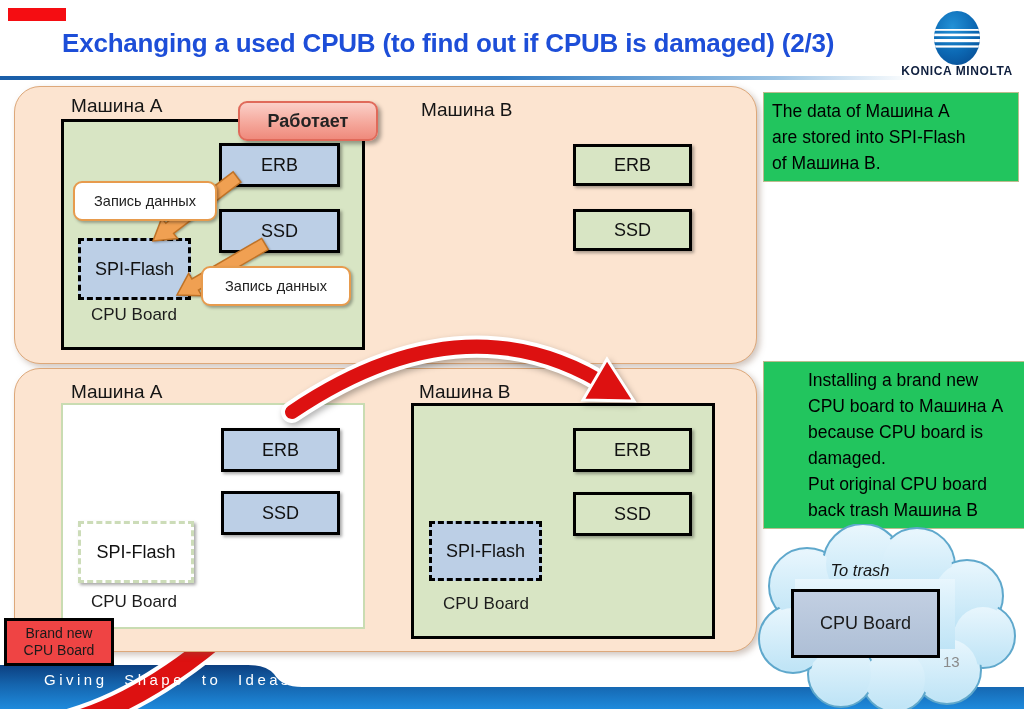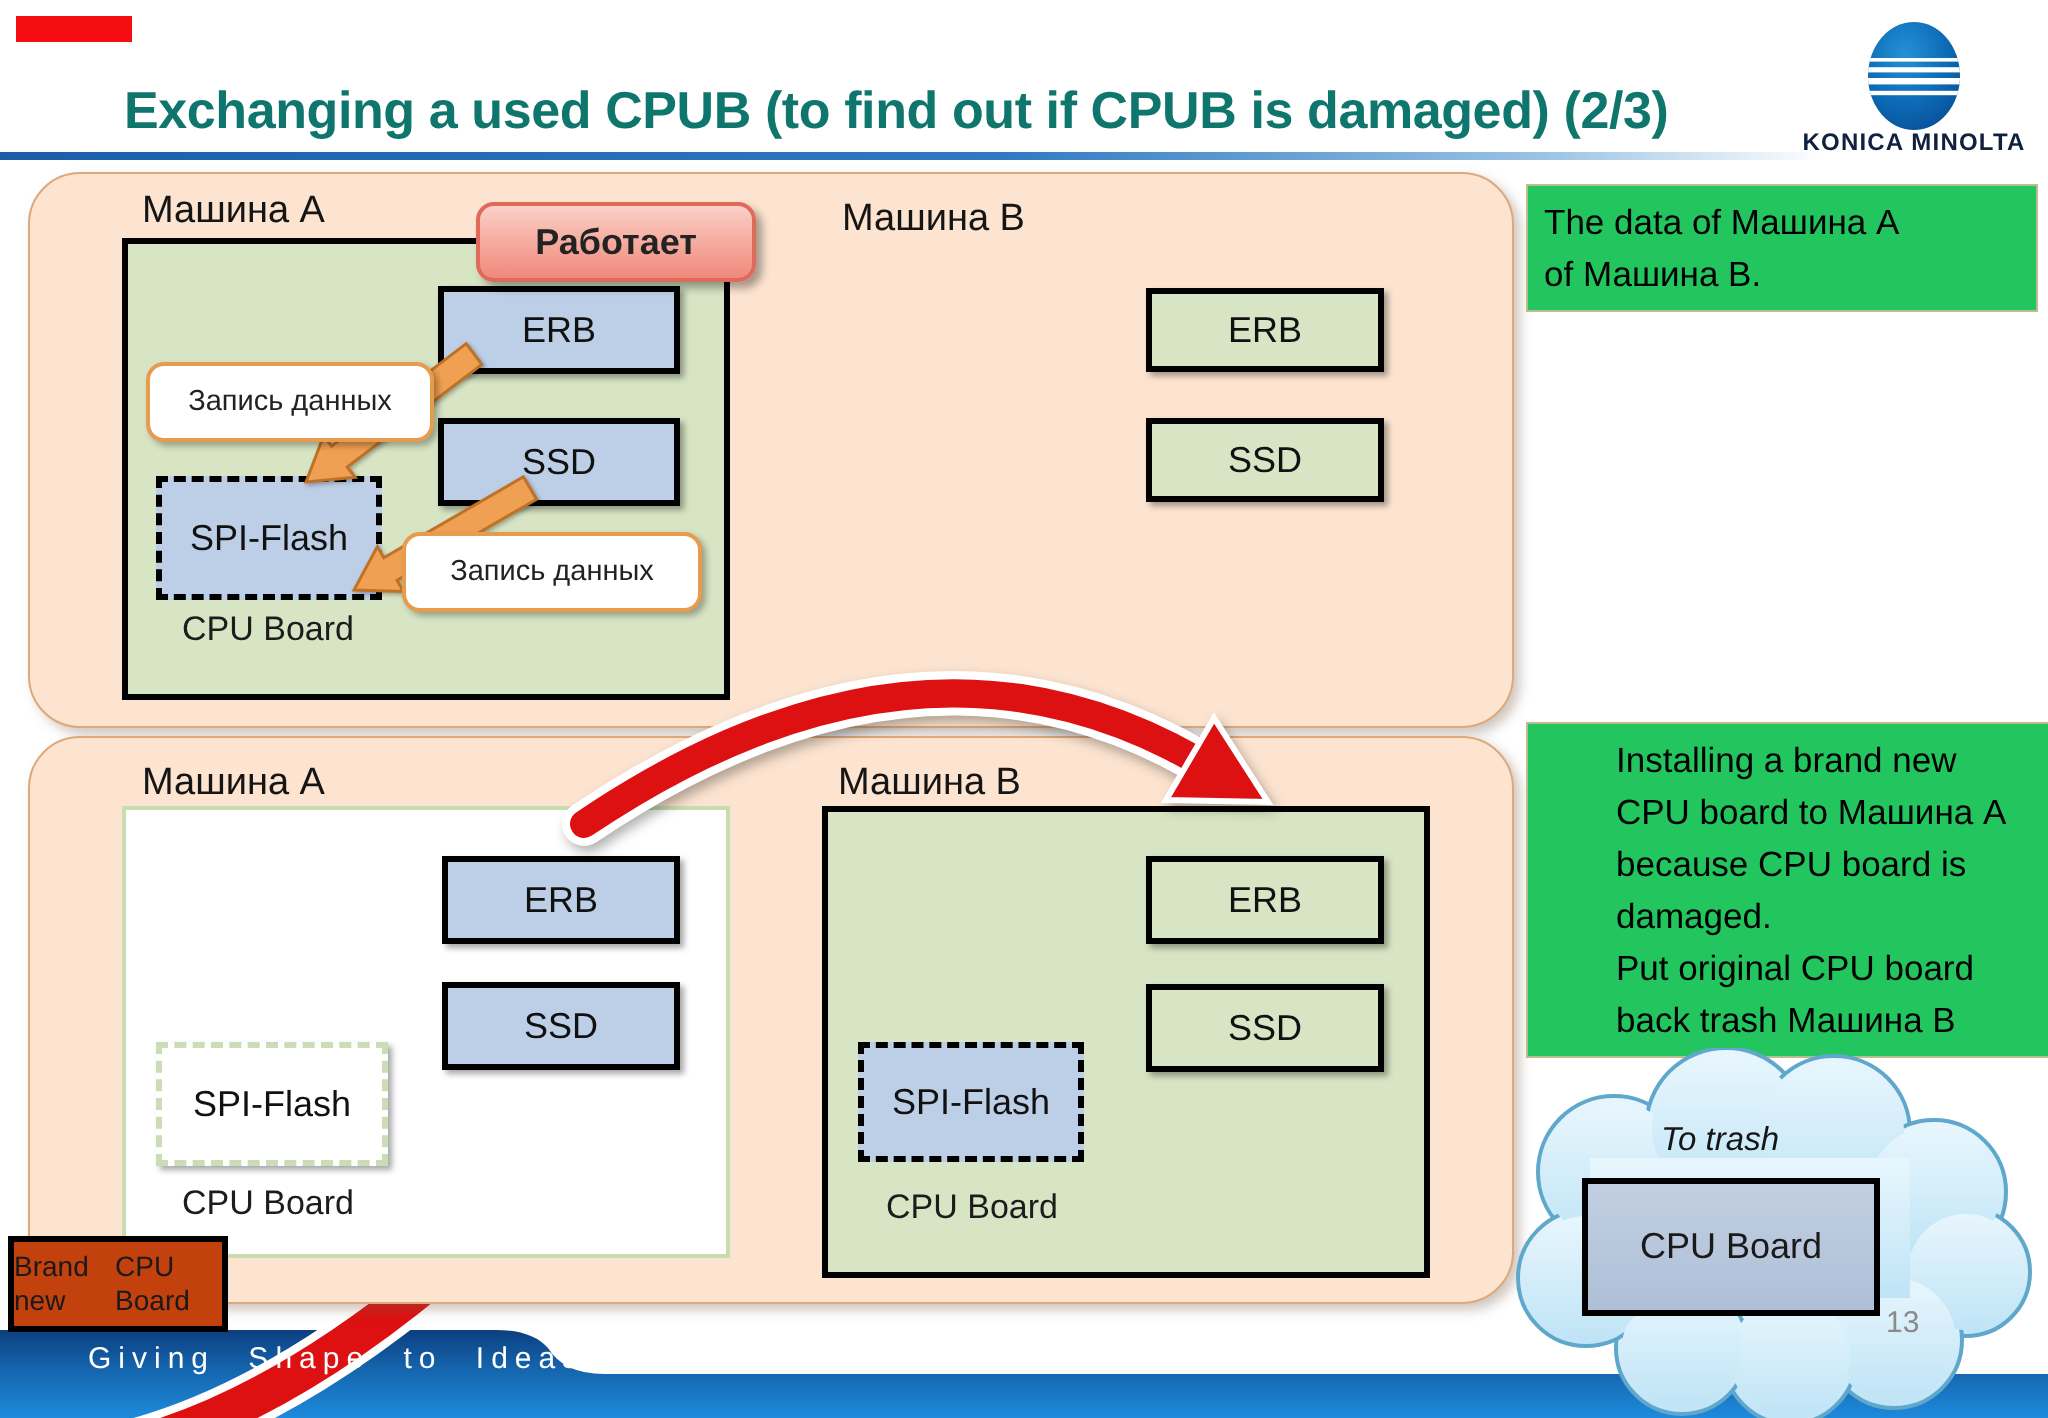--- a/index.html
+++ b/index.html
@@ -3,21 +3,21 @@
 <meta charset="utf-8">
 <style>
   html,body{margin:0;padding:0;background:#e8e8e8;}
   #slide{
     position:relative;width:1024px;height:709px;background:#ffffff;overflow:hidden;
     font-family:"Liberation Sans",sans-serif;color:#1a1a1a;
   }
   .abs{position:absolute;}
   
   #red-marker{left:8px;top:8px;width:58px;height:13px;background:#f50d12;}
-  #page-title{left:62px;top:40px;width:840px;font-size:26px;font-weight:bold;color:#0f766e;letter-spacing:-0.2px;}
+  #page-title{left:62px;top:28px;width:840px;font-size:26px;font-weight:bold;color:#1d4ed8;letter-spacing:-0.2px;}
   #title-underline{left:0;top:76px;width:912px;height:4px;
     background:linear-gradient(to right,#1a5ea8 0%,#2e79c2 55%,#9cc4e4 85%,rgba(156,196,228,0) 100%);}
   #logo{left:890px;top:6px;width:134px;height:80px;}
   #logo-text{left:890px;top:64px;width:134px;text-align:center;font-size:12px;font-weight:bold;
     letter-spacing:0.6px;color:#10203f;}
   
   .panel{background:#fce4d0;border:1px solid #dda87a;border-radius:26px;
     box-shadow:3px 3px 6px rgba(120,90,70,0.35);}
   #top-panel{left:14px;top:86px;width:741px;height:276px;z-index:4;}
   #bottom-panel{left:14px;top:368px;width:741px;height:282px;z-index:4;}
@@ -39,22 +39,22 @@
   #status-callout{position:absolute;display:flex;align-items:center;justify-content:center;
     background:linear-gradient(to bottom,#fbd0c8 0%,#f5a89c 55%,#ef8a7c 100%);
     border:2px solid #e06a5a;border-radius:9px;font-size:18px;color:#232323;
     box-shadow:3px 3px 4px rgba(0,0,0,0.35);z-index:3;font-weight:bold;}
   
   .note{background:#22c55e;border:1px solid #bcbc8e;padding:5px 8px;font-size:17.5px;
     line-height:26px;color:#000;z-index:4;}
   #note1{left:763px;top:92px;width:238px;}
   #note2{left:763px;top:361px;width:240px;padding-left:44px;}
   
-  #brand-new-box{left:4px;top:618px;width:104px;height:42px;background:#c2410c;border:3px solid #000;
-    display:flex;flex-direction:row;align-items:center;justify-content:center;
+  #brand-new-box{left:4px;top:618px;width:104px;height:42px;background:#ef4444;border:3px solid #000;
+    display:flex;flex-direction:column;align-items:center;justify-content:center;
     font-size:14px;line-height:17px;z-index:5;}
   
   #cloud-wrap{left:745px;top:524px;width:284px;height:186px;z-index:6;}
   #cloud-title{left:800px;top:561px;width:120px;text-align:center;font-size:16.5px;color:#151515;z-index:6;font-style:italic;}
   #trash-board{left:791px;top:589px;width:143px;height:63px;
     background:linear-gradient(to bottom,#c2cfe2,#aebfd6);border:3px solid #000;
     display:flex;align-items:center;justify-content:center;font-size:18px;z-index:6;}
   
   #footer-svg{left:0;top:658px;width:1024px;height:51px;z-index:1;}
   #footer-tagline{left:44px;top:671px;font-size:15px;color:#ffffff;letter-spacing:3.5px;
@@ -157,20 +157,21 @@
   <svg class="abs" id="top-arrow-svg" viewBox="0 0 1024 709">
     <g style="filter:drop-shadow(2px 3px 3px rgba(0,0,0,0.3));">
       <path d="M292,412 Q458,300 598,380" fill="none" stroke="#ffffff" stroke-width="22" stroke-linecap="round"></path>
       <path d="M292,412 Q458,300 598,380" fill="none" stroke="#dd1111" stroke-width="14" stroke-linecap="round"></path>
       <polygon points="634,401 607,359 583,400" fill="#dd1111" stroke="#ffffff" stroke-width="3"></polygon>
     </g>
   </svg>
 
   <div class="abs note" id="note1">
     <div>The data of Машина A</div>
+    <div>are stored into SPI-Flash</div>
     <div>of Машина B.</div>
   </div>
   <div class="abs note" id="note2">
     <div>Installing a brand new</div>
     <div>CPU board to Машина A</div>
     <div>because CPU board is</div>
     <div>damaged.</div>
     <div>Put original CPU board</div>
     <div>back trash Машина B</div>
   </div>

